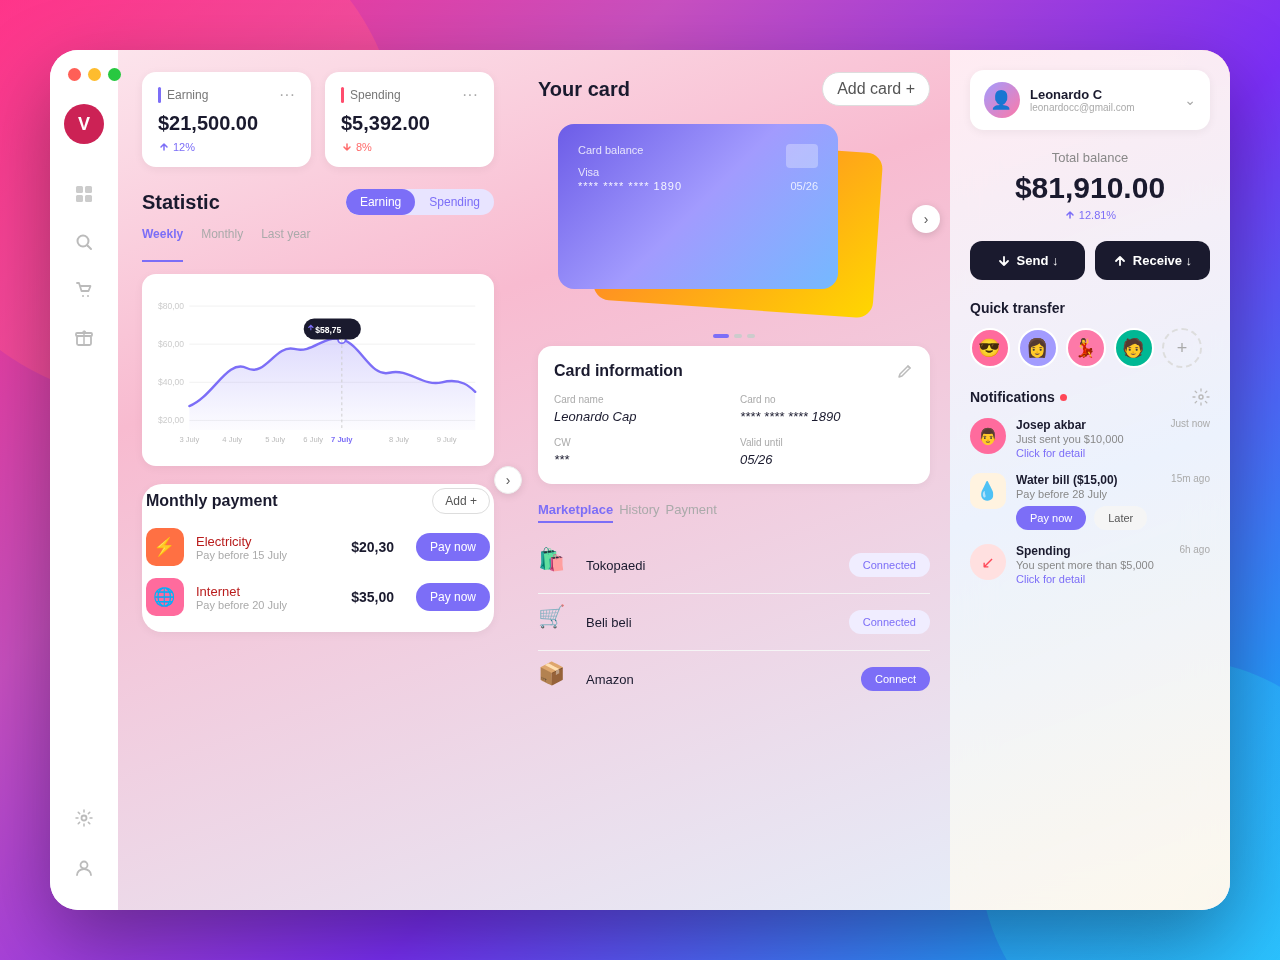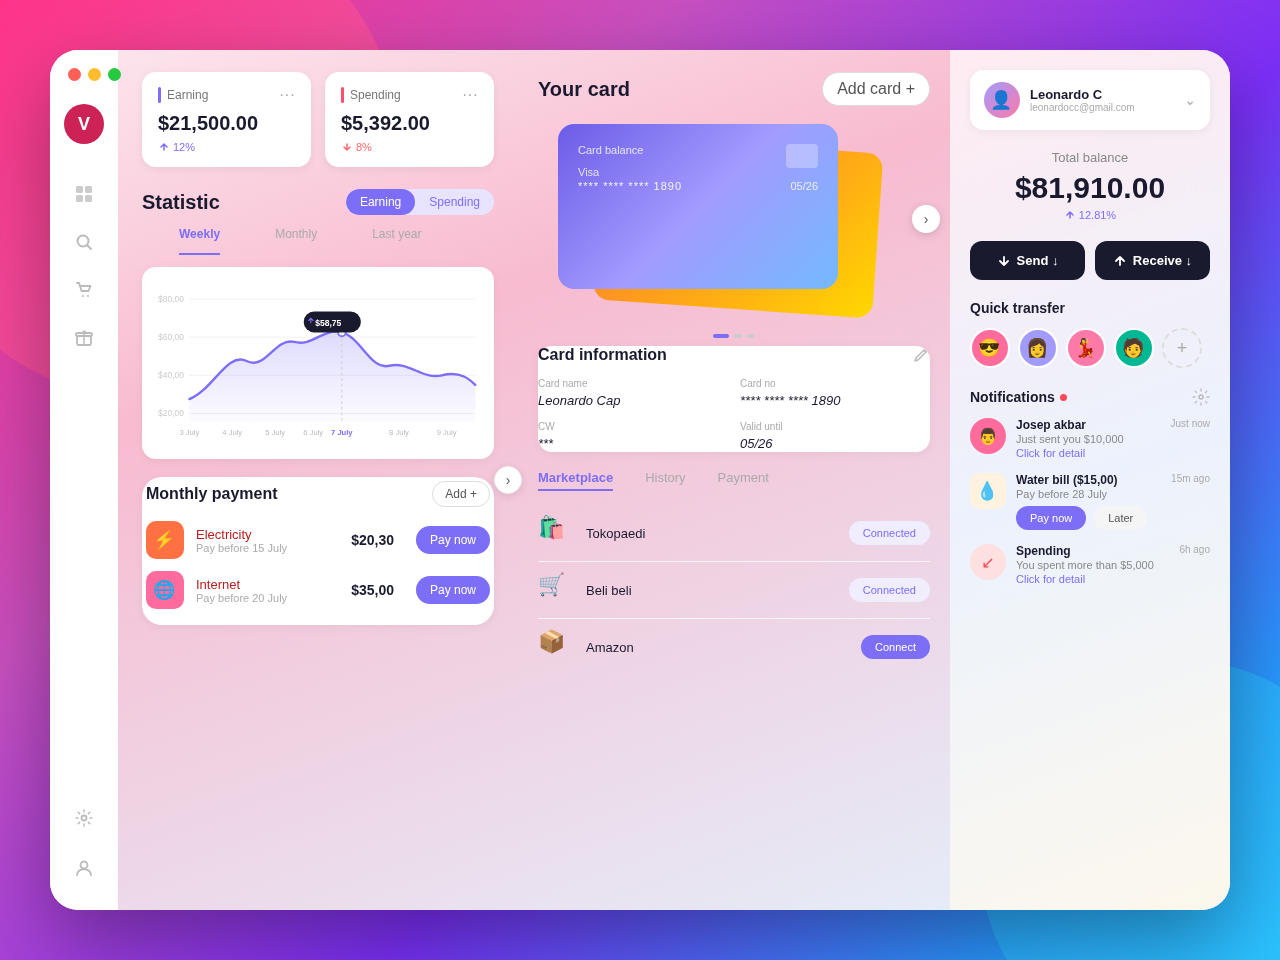--- a/index.html
+++ b/index.html
@@ -82,21 +82,21 @@
     
     .stat-header { display: flex; justify-content: space-between; align-items: center; margin-bottom: 12px; }
     .stat-title { font-size: 20px; font-weight: 700; color: #1a1a2e; }
     .stat-toggle { display: flex; background: #e8e4ff; border-radius: 20px; overflow: hidden; }
     .stat-toggle-btn {
       padding: 6px 14px; font-size: 12px; border: none; background: transparent;
       cursor: pointer; color: #7c6ef7; font-weight: 500; border-radius: 20px;
     }
     .stat-toggle-btn.active { background: #7c6ef7; color: white; }
     .stat-tabs { display: flex; gap: 18px; margin-bottom: 12px; }
-    .stat-tab { font-size: 12px; color: #aaa; cursor: pointer; padding-bottom: 12px; margin-left: 37px; }
+    .stat-tab { font-size: 12px; color: #aaa; cursor: pointer; padding-bottom: 19px; }
     .stat-tab.active { color: #7c6ef7; border-bottom: 2px solid #7c6ef7; font-weight: 600; }
 
     
     .chart-container {
       background: white; border-radius: 14px; padding: 14px;
       margin-bottom: 18px; box-shadow: 0 2px 10px rgba(0,0,0,0.05);
     }
     .chart-svg { width: 100%; height: 160px; }
 
     
@@ -172,31 +172,31 @@
       border: none; cursor: pointer; display: flex; align-items: center; justify-content: center;
       box-shadow: 0 2px 8px rgba(0,0,0,0.15); font-size: 14px; color: #555;
       position: absolute; right: -10px; top: 50%; transform: translateY(-50%); z-index: 10;
     }
     .card-dots { display: flex; gap: 5px; justify-content: center; margin-bottom: 8px; }
     .card-dot { width: 8px; height: 4px; border-radius: 2px; background: #ccc; }
     .card-dot.active { background: #7c6ef7; width: 16px; }
 
     
     .card-info-section {
-      background: white; border-radius: 14px; 
+      background: white; border-radius: 14px; padding: 16px;
       margin-bottom: 18px; box-shadow: 0 2px 10px rgba(0,0,0,0.05);
     }
     .card-info-header { display: flex; justify-content: space-between; align-items: center; margin-bottom: 14px; }
     .card-info-title { font-size: 16px; font-weight: 700; color: #1a1a2e; }
     .card-info-grid { display: grid; grid-template-columns: 1fr 1fr; gap: 12px; }
     .card-info-item label { font-size: 10px; color: #aaa; display: block; margin-bottom: 2px; }
     .card-info-item span { font-size: 13px; font-weight: 500; color: #1a1a2e; font-style: italic; }
 
     
-    .market-tabs { display: flex; gap: 32px; margin-bottom: 14px; }
+    .market-tabs { display: flex; gap: 6px; margin-bottom: 14px; }
     .market-tab { font-size: 13px; color: #aaa; cursor: pointer; padding-bottom: 4px; }
     .market-tab.active { color: #7c6ef7; border-bottom: 2px solid #7c6ef7; font-weight: 600; }
     .market-item {
       display: flex; align-items: center; padding: 10px 0;
       border-bottom: 1px solid #f5f5f5;
     }
     .market-item:last-child { border-bottom: none; }
     .market-icon { width: 36px; height: 36px; margin-right: 12px; font-size: 22px; }
     .market-name { flex: 1; font-size: 13px; font-weight: 500; color: #1a1a2e; }
     .connect-btn {

